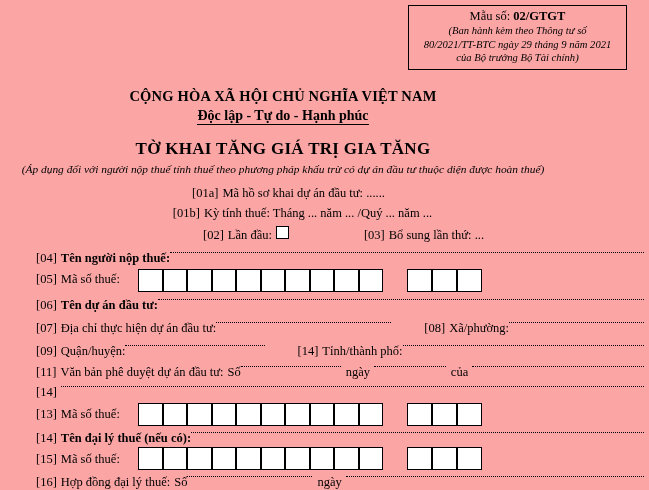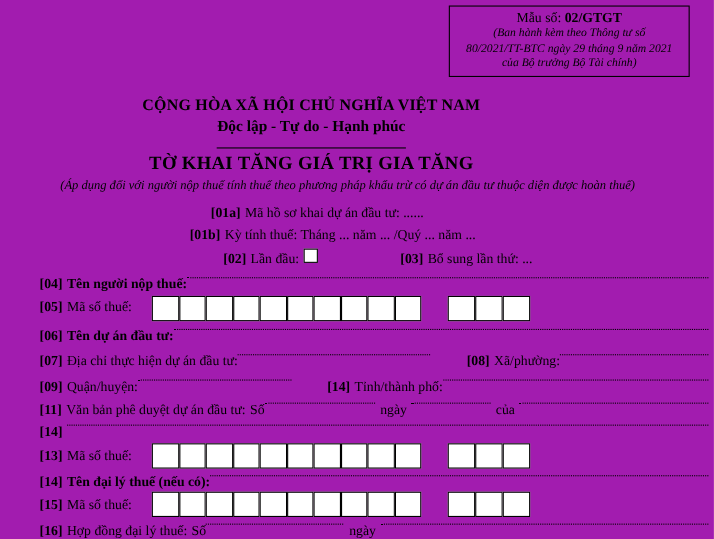--- a/index.html
+++ b/index.html
@@ -1,19 +1,19 @@
 <!DOCTYPE html>
 <html><head>
 <meta charset="utf-8">
 <style>
   html,body{margin:0;padding:0;background:#fff;}
   .page{
     position:relative;
     width:649px;height:490px;
-    background:#a21caf;
+    background:#fca5a5;
     color:#000;
     font-family:"Liberation Serif","DejaVu Serif",serif;
     font-size:12.5px;
     overflow:hidden;
   }
   .abs{position:absolute;}
   
   .form-box{
     left:408px;top:5px;width:217px;height:60px;
     border:1px solid #000;
@@ -21,30 +21,30 @@
     padding-top:3px;
     box-sizing:content-box;
   }
   .form-box .l1{font-size:12.5px;line-height:15px;}
   .form-box .l1 b{font-weight:bold;}
   .form-box .it{font-style:italic;font-size:10.6px;line-height:13.5px;}
   
   .center{left:0;width:566px;text-align:center;}
   .national{top:88px;font-weight:bold;font-size:14.5px;letter-spacing:.2px;}
   .motto{top:108px;font-weight:bold;font-size:14px;}
-  .motto span{border-bottom:1.5px solid #000;padding-bottom:11px;}
+  .motto span{border-bottom:1.5px solid #000;padding-bottom:1px;}
   .doc-title{top:139px;font-weight:bold;font-size:17px;letter-spacing:.3px;}
-  .subtitle{top:163px;font-style:italic;font-size:11.4px;padding-left:33px;}
+  .subtitle{top:163px;font-style:italic;font-size:11.4px;}
   
   .row{
     position:absolute;left:8px;right:5px;
     display:flex;align-items:flex-end;
     white-space:nowrap;
   }
-  .code{font-weight:bold;margin-right:4px;padding-left:28px;}
+  .code{font-weight:normal;margin-right:4px;padding-left:28px;}
   .blb{font-weight:bold;}
   .dots{
     flex:1 1 auto;
     border-bottom:1.6px dotted #000;
     height:2px;align-self:baseline;
     transform:translateY(-1px);
     min-width:8px;
   }
   .sp{margin-left:5px;margin-right:4px;}
   

